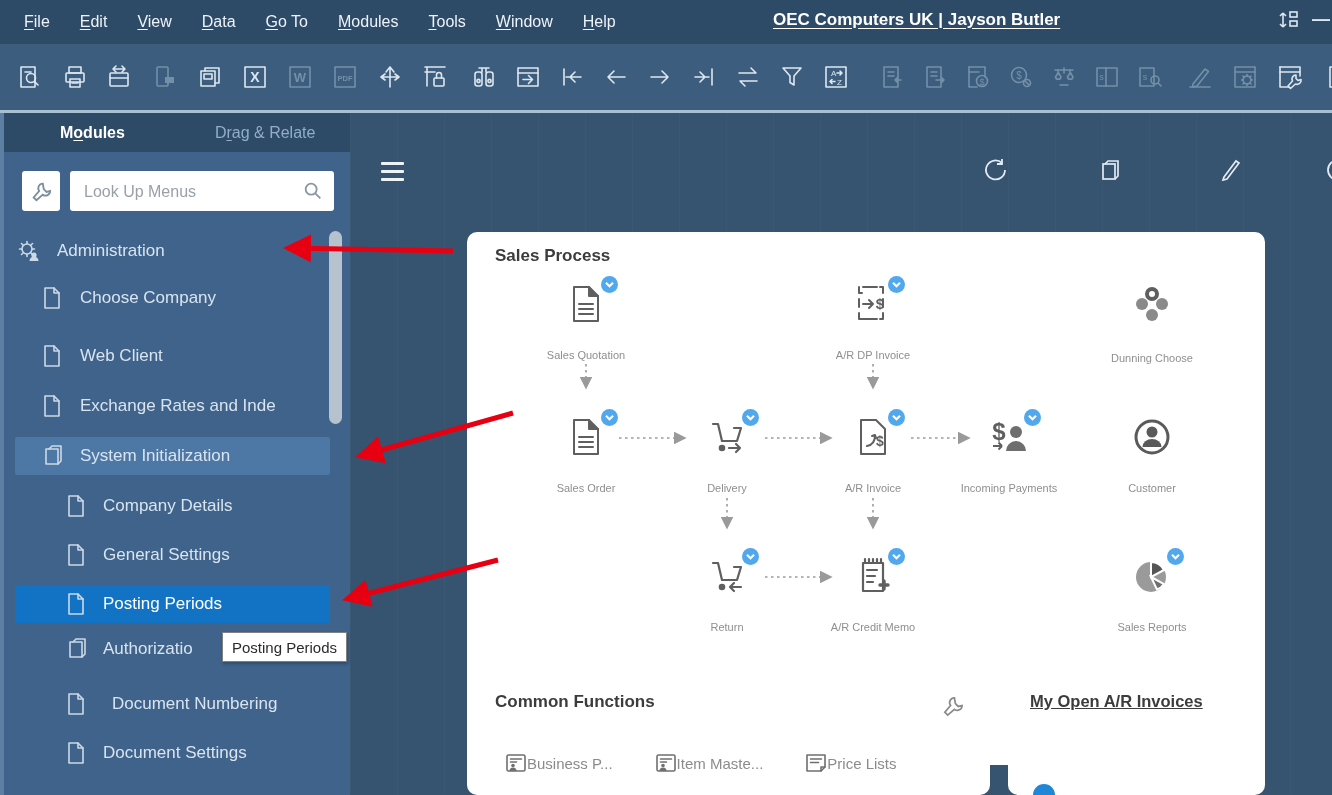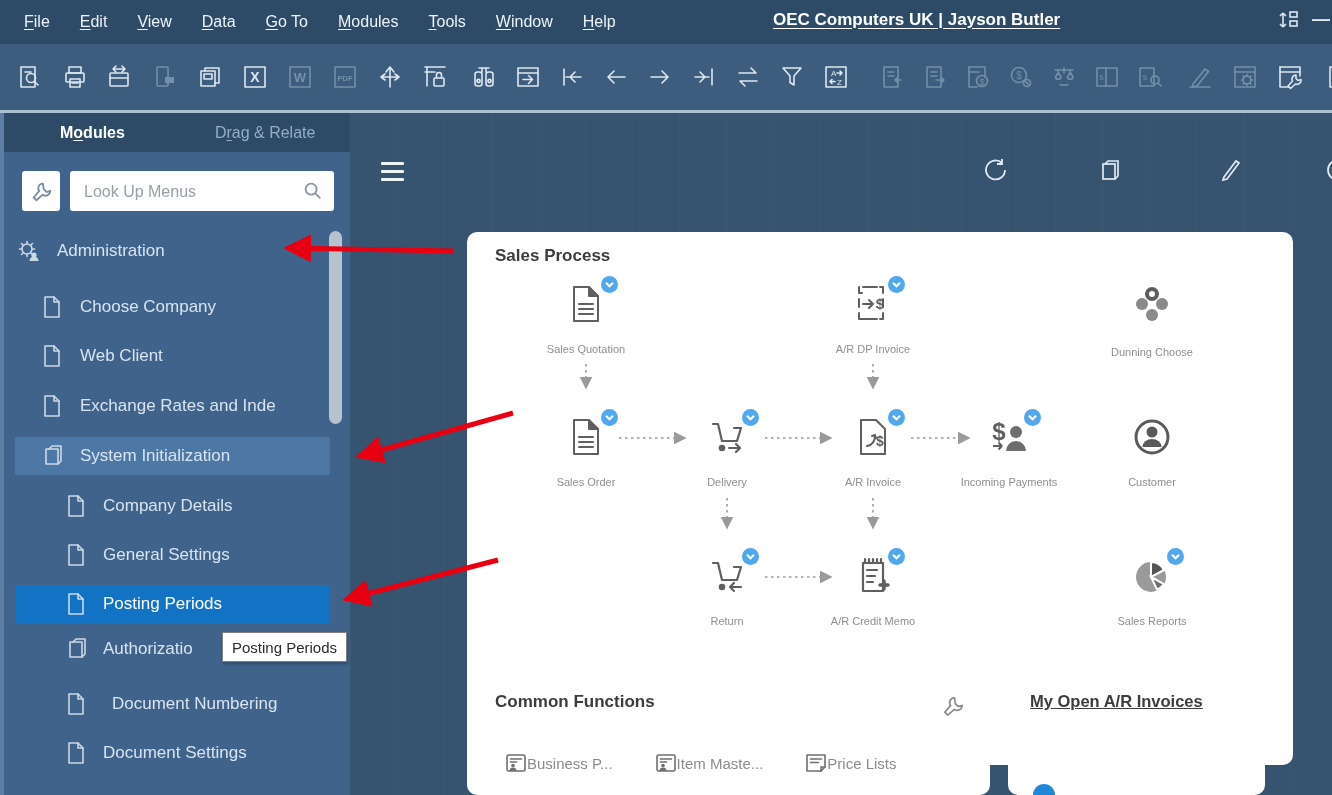--- a/index.html
+++ b/index.html
@@ -60,31 +60,31 @@
   .hamburger{position:absolute;left:31px;top:49px;width:23px;height:20px;}
   .hamburger div{height:3px;background:#eef3f8;margin-bottom:5px;border-radius:1px;}
   .ck-icon{position:absolute;top:44px;}
   .ck-refresh{left:632px;}
   .ck-copy{left:748px;}
   .ck-edit{left:868px;}
   .ck-partial{left:972px;}
 
   
   .card{position:absolute;background:#ffffff;border-radius:10px;overflow:hidden;}
-  .card-sales{left:467px;top:232px;width:798px;height:533px;padding-left:28px;}
+  .card-sales{left:467px;top:232px;width:798px;height:533px;}
   .card-cf{left:467px;top:678px;width:523px;height:117px;}
   .card-inv{left:1008px;top:678px;width:257px;height:117px;}
   .card-title{position:absolute;left:28px;top:14px;font-size:17px;font-weight:bold;color:#3c3c3c;}
   .card-inv .card-title{left:22px;font-size:16.5px;text-decoration:underline;}
 
   .flow{position:absolute;left:0;top:0;width:798px;height:431px;}
   .flow-node{position:absolute;width:120px;text-align:center;}
   .node-iconwrap{position:relative;display:inline-block;width:46px;height:46px;color:#5f5f5f;}
   .node-badge{position:absolute;top:-6px;right:-9px;width:17px;height:17px;border-radius:50%;background:#52a8ec;color:#ffffff;display:flex;align-items:center;justify-content:center;}
-  .node-label{margin-top:12px;font-size:11px;line-height:1.3;color:#8f8f8f;}
+  .node-label{margin-top:18px;font-size:11px;line-height:1.3;color:#8f8f8f;}
   .connectors{position:absolute;left:0;top:0;pointer-events:none;}
 
   .cf-wrench{position:absolute;right:26px;top:16px;color:#8a8a8a;}
   .cf-items{position:absolute;left:38px;top:74px;display:flex;gap:42px;}
   .cf-item{display:flex;align-items:center;gap:0;color:#8b8b8b;font-size:15px;white-space:nowrap;}
   .cf-item .cf-ic{color:#6f6f6f;display:flex;}
 
   .inv-dot{position:absolute;left:25px;top:106px;width:22px;height:22px;border-radius:50%;background:#2086d8;}
 
   
@@ -579,21 +579,21 @@
           <span class="t-icon" style="left: 16px;">
             <svg width="26" height="26" viewBox="0 0 26 26" fill="none" stroke="currentColor" stroke-width="1.6" stroke-linecap="round" stroke-linejoin="round">
               <circle cx="11" cy="11" r="5"></circle>
               <path d="M11 3.5 v2 M11 16.5 v2 M3.5 11 h2 M16.5 11 h2 M5.5 5.5 l1.6 1.6 M15 15 l1.6 1.6 M16.5 5.5 L15 7 M7 15 l-1.5 1.5"></path>
               <circle cx="18" cy="17" r="2.6" fill="currentColor" stroke="none"></circle>
               <path d="M13.5 23 a4.5 4.5 0 0 1 9 0 z" fill="currentColor" stroke="none"></path>
             </svg>
           </span>
           <span class="t-label" style="left: 57px;">Administration</span>
         </div>
-        <div class="tree-row" style="top: 175px; left: 0px; width: 410px;">
+        <div class="tree-row" style="top: 166px; left: 0px; width: 410px;">
           <span class="t-icon" style="left: 42px;">
             <svg width="20" height="24" viewBox="0 0 20 24" fill="none" stroke="currentColor" stroke-width="1.6" stroke-linecap="round" stroke-linejoin="round">
               <path d="M3 2 h9 l5 5 v15 h-14 z"></path>
               <path d="M12 2 v5 h5"></path>
             </svg>
           </span>
           <span class="t-label" style="left: 80px;">Choose Company</span>
         </div>
         <div class="tree-row" style="top: 224px; left: 0px; width: 350px;">
           <span class="t-icon" style="left: 42px;">

